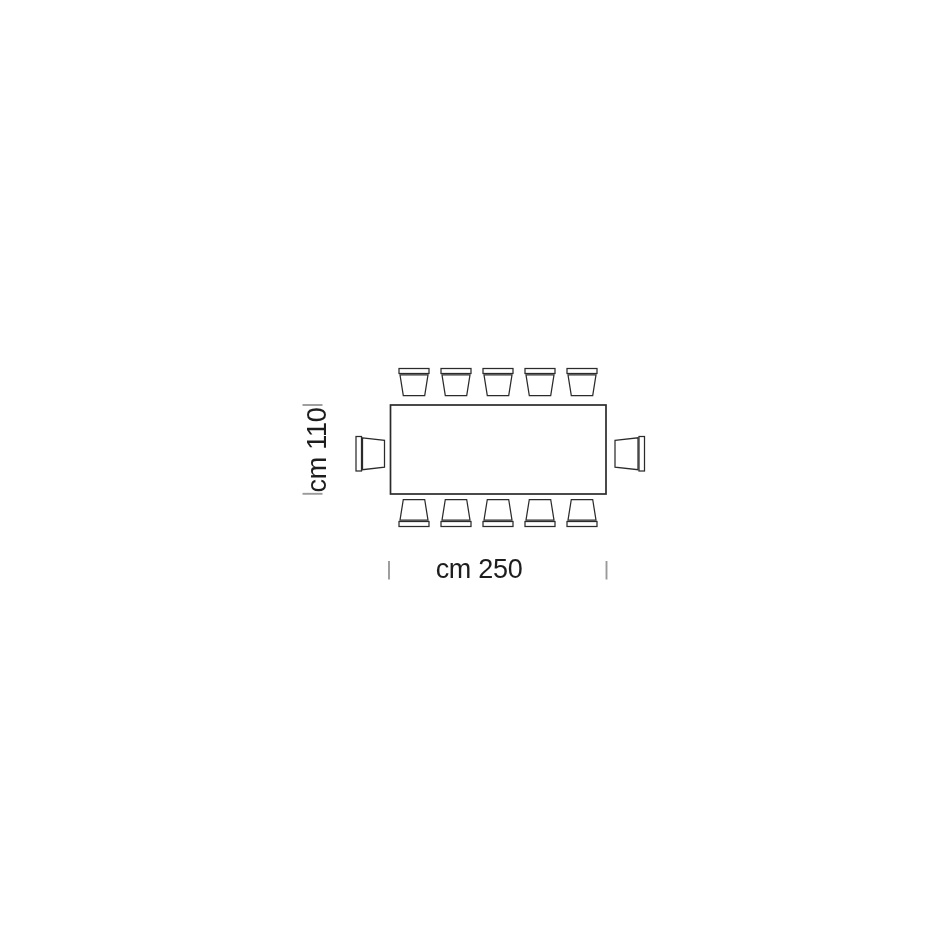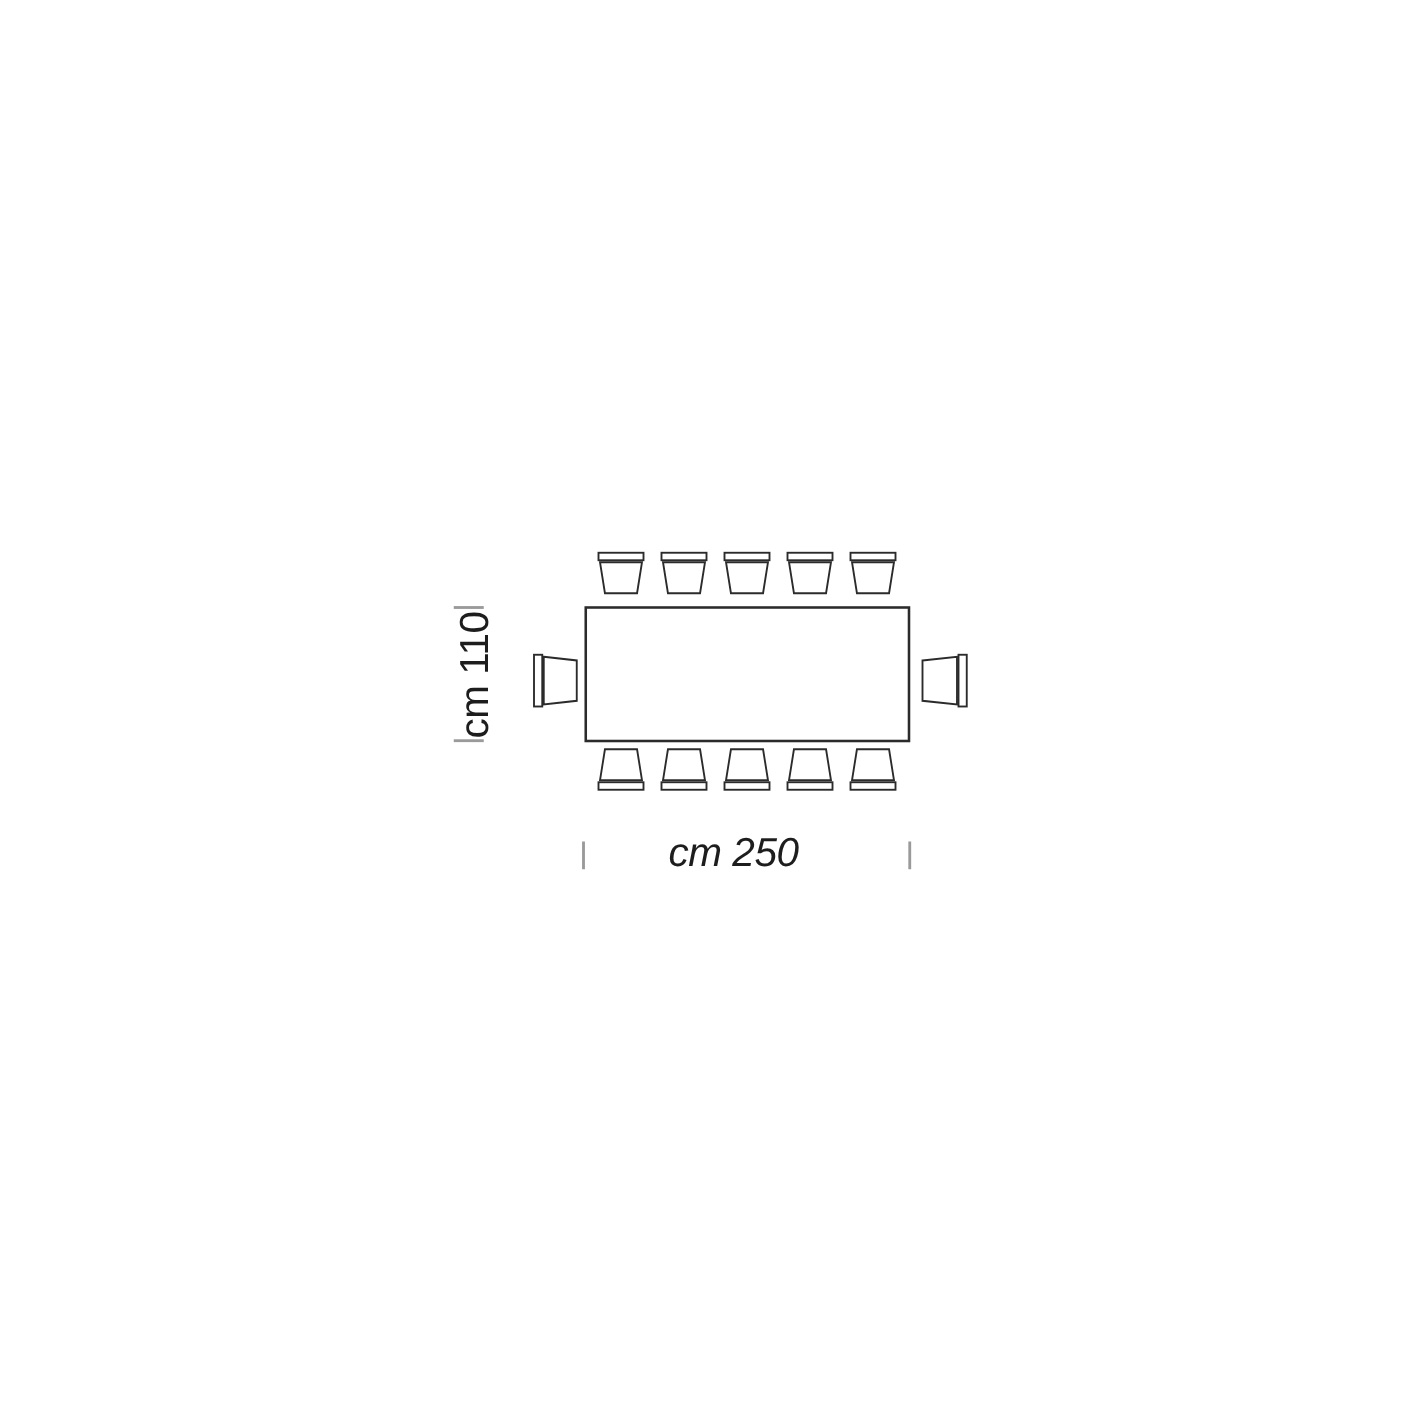--- a/index.html
+++ b/index.html
@@ -17,21 +17,21 @@
   .tick { stroke: var(--tick, #9a9a9a); stroke-width: 1.9; }
   .dim-label {
     position: absolute;
     font-size: 27px;
     letter-spacing: -0.3px;
     color: var(--text, #1d1d1d);
     white-space: nowrap;
     line-height: 1;
   }
   .dim-label.depth { left: 317px; top: 450px; transform: translate(-50%, -50%) rotate(-90deg); }
-  .dim-label.width { left: 489px; top: 569px; transform: translate(-50%, -50%); font-style: italic; }
+  .dim-label.width { left: 479px; top: 569px; transform: translate(-50%, -50%); }
 </style>
 </head>
 <body>
 
 <div class="canvas">
 
   <svg width="950" height="950" viewBox="0 0 950 950">
     <defs>
       <g id="chairTop">
         <rect class="ln" x="-15" y="0" width="30" height="5"></rect>

